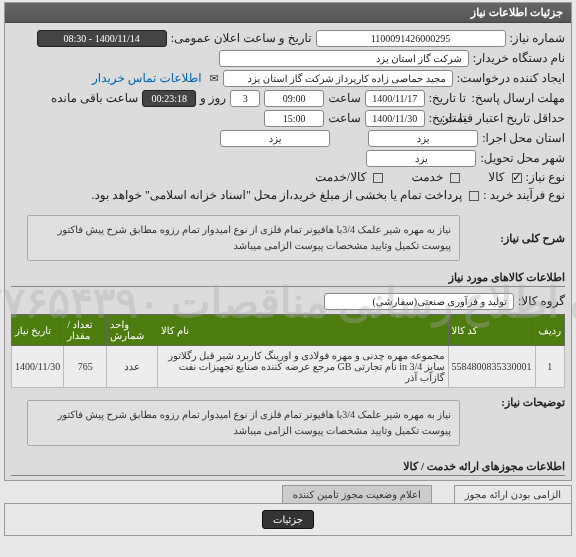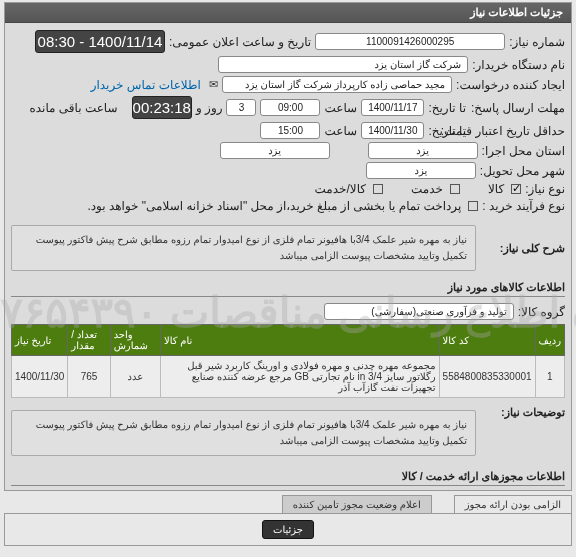--- a/index.html
+++ b/index.html
@@ -1,25 +1,25 @@
 <!DOCTYPE html>
 <html dir="rtl" lang="fa"><head>
 <meta charset="utf-8">
 <style>
 * { margin:0; padding:0; box-sizing:border-box; }
 body { font-family: Tahoma, Arial, sans-serif; font-size:10px; background:#e8e8e8; width:576px; color:#333; direction:rtl; }
-.panel { border:1px solid #999; margin:2px 4px; background:#dcdcdc; }
+.panel { border:1px solid #999; margin:2px 4px; background:#dcdcdc;font-family:Liberation Serif, serif; }
 .panel-header { background:linear-gradient(#666,#555); color:#fff; padding:3px 8px; font-size:11px; font-weight:bold; border-bottom:1px solid #444; }
 .panel-body { padding:4px 6px; }
 .row { display:flex; align-items:center; margin:3px 0; gap:4px; flex-wrap:wrap; }
 .lbl { font-size:12px; color:#222; white-space:nowrap; }
 .val-box { background:#fff; border:1px solid #888; padding:2px 6px; font-size:10px; min-width:60px; display:inline-block; text-align:center; border-radius:3px; color:#222; }
-.dark-box { background:#444; color:#fff; border:1px solid #222; padding:2px 0; font-size:15px; display:inline-block; text-align:center; border-radius:3px;margin-left:10px; }
+.dark-box { background:#444; color:#fff; border:1px solid #222; padding:2px 8px; font-size:10px; display:inline-block; text-align:center; border-radius:3px; }
 .wide { min-width:190px; }
-.sub-box { background:#e0e0e0; border:1px solid #aaa; padding:6px 8px; margin:4px 0; line-height:1.6; color:#333; font-size:10px; border-radius:2px; }
+.sub-box { background:#e0e0e0; border:1px solid #aaa; padding:6px 8px; margin:4px 16px; line-height:1.6; color:#333; font-size:10px; border-radius:2px; }
 table { width:100%; border-collapse:collapse; font-size:10px; margin-top:4px; }
 th { background:#4d7c0f; color:#fff; padding:4px 3px; border:1px solid #666; text-align:left; font-weight:normal; }
 td { background:#ededed; padding:4px 3px; border:1px solid #bbb; text-align:center; vertical-align:middle; }
 .big-text { font-size:42px; color:rgba(170,170,170,0.35); font-weight:bold; position:absolute; pointer-events:none; left:50%; top:50%; transform:translate(-50%,-50%); white-space:nowrap; letter-spacing:2px; }
 .rel { position:relative; }
 .chk { display:inline-block; width:10px; height:10px; border:1px solid #555; margin-left:3px; vertical-align:middle; position:relative; }
 .chk.checked::after { content:"✓"; position:absolute; top:-3px; right:-1px; font-size:11px; color:#000; }
 .grp-label { font-weight:bold; font-size:11px; }
 .small-dark { background:#333; color:#fff; padding:3px 10px; border:1px solid #111; font-size:10px; display:inline-block; border-radius:3px; }
 .sub-tabs { display:flex; gap:2px; margin:4px 4px 0 4px; }

